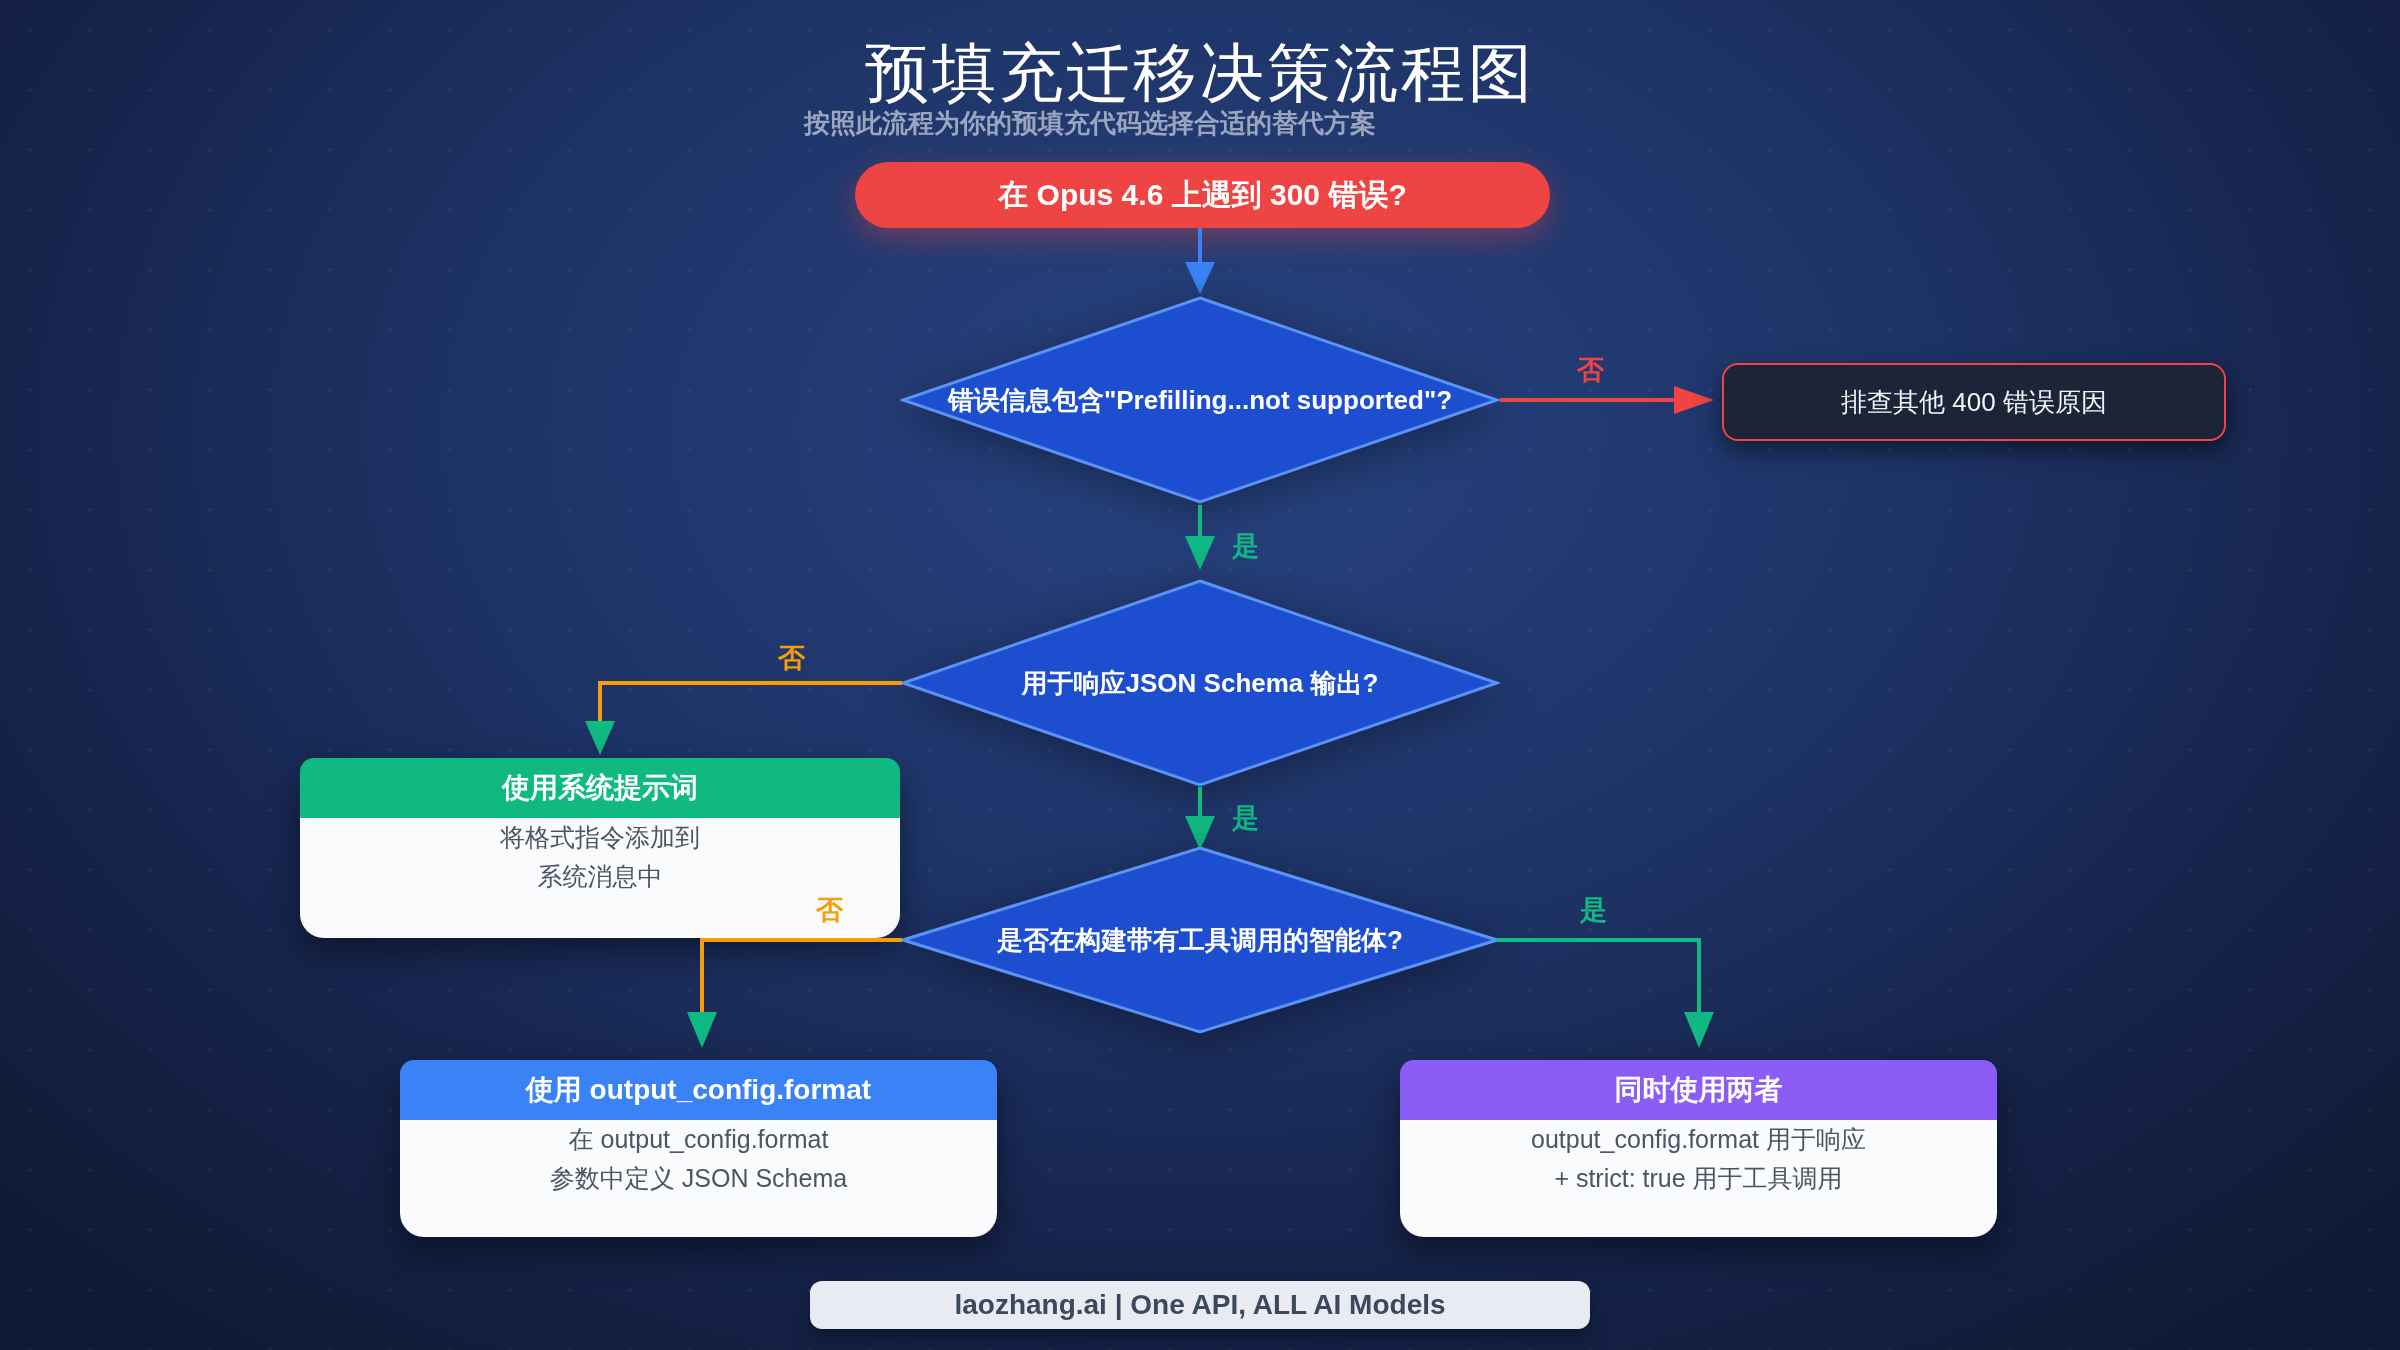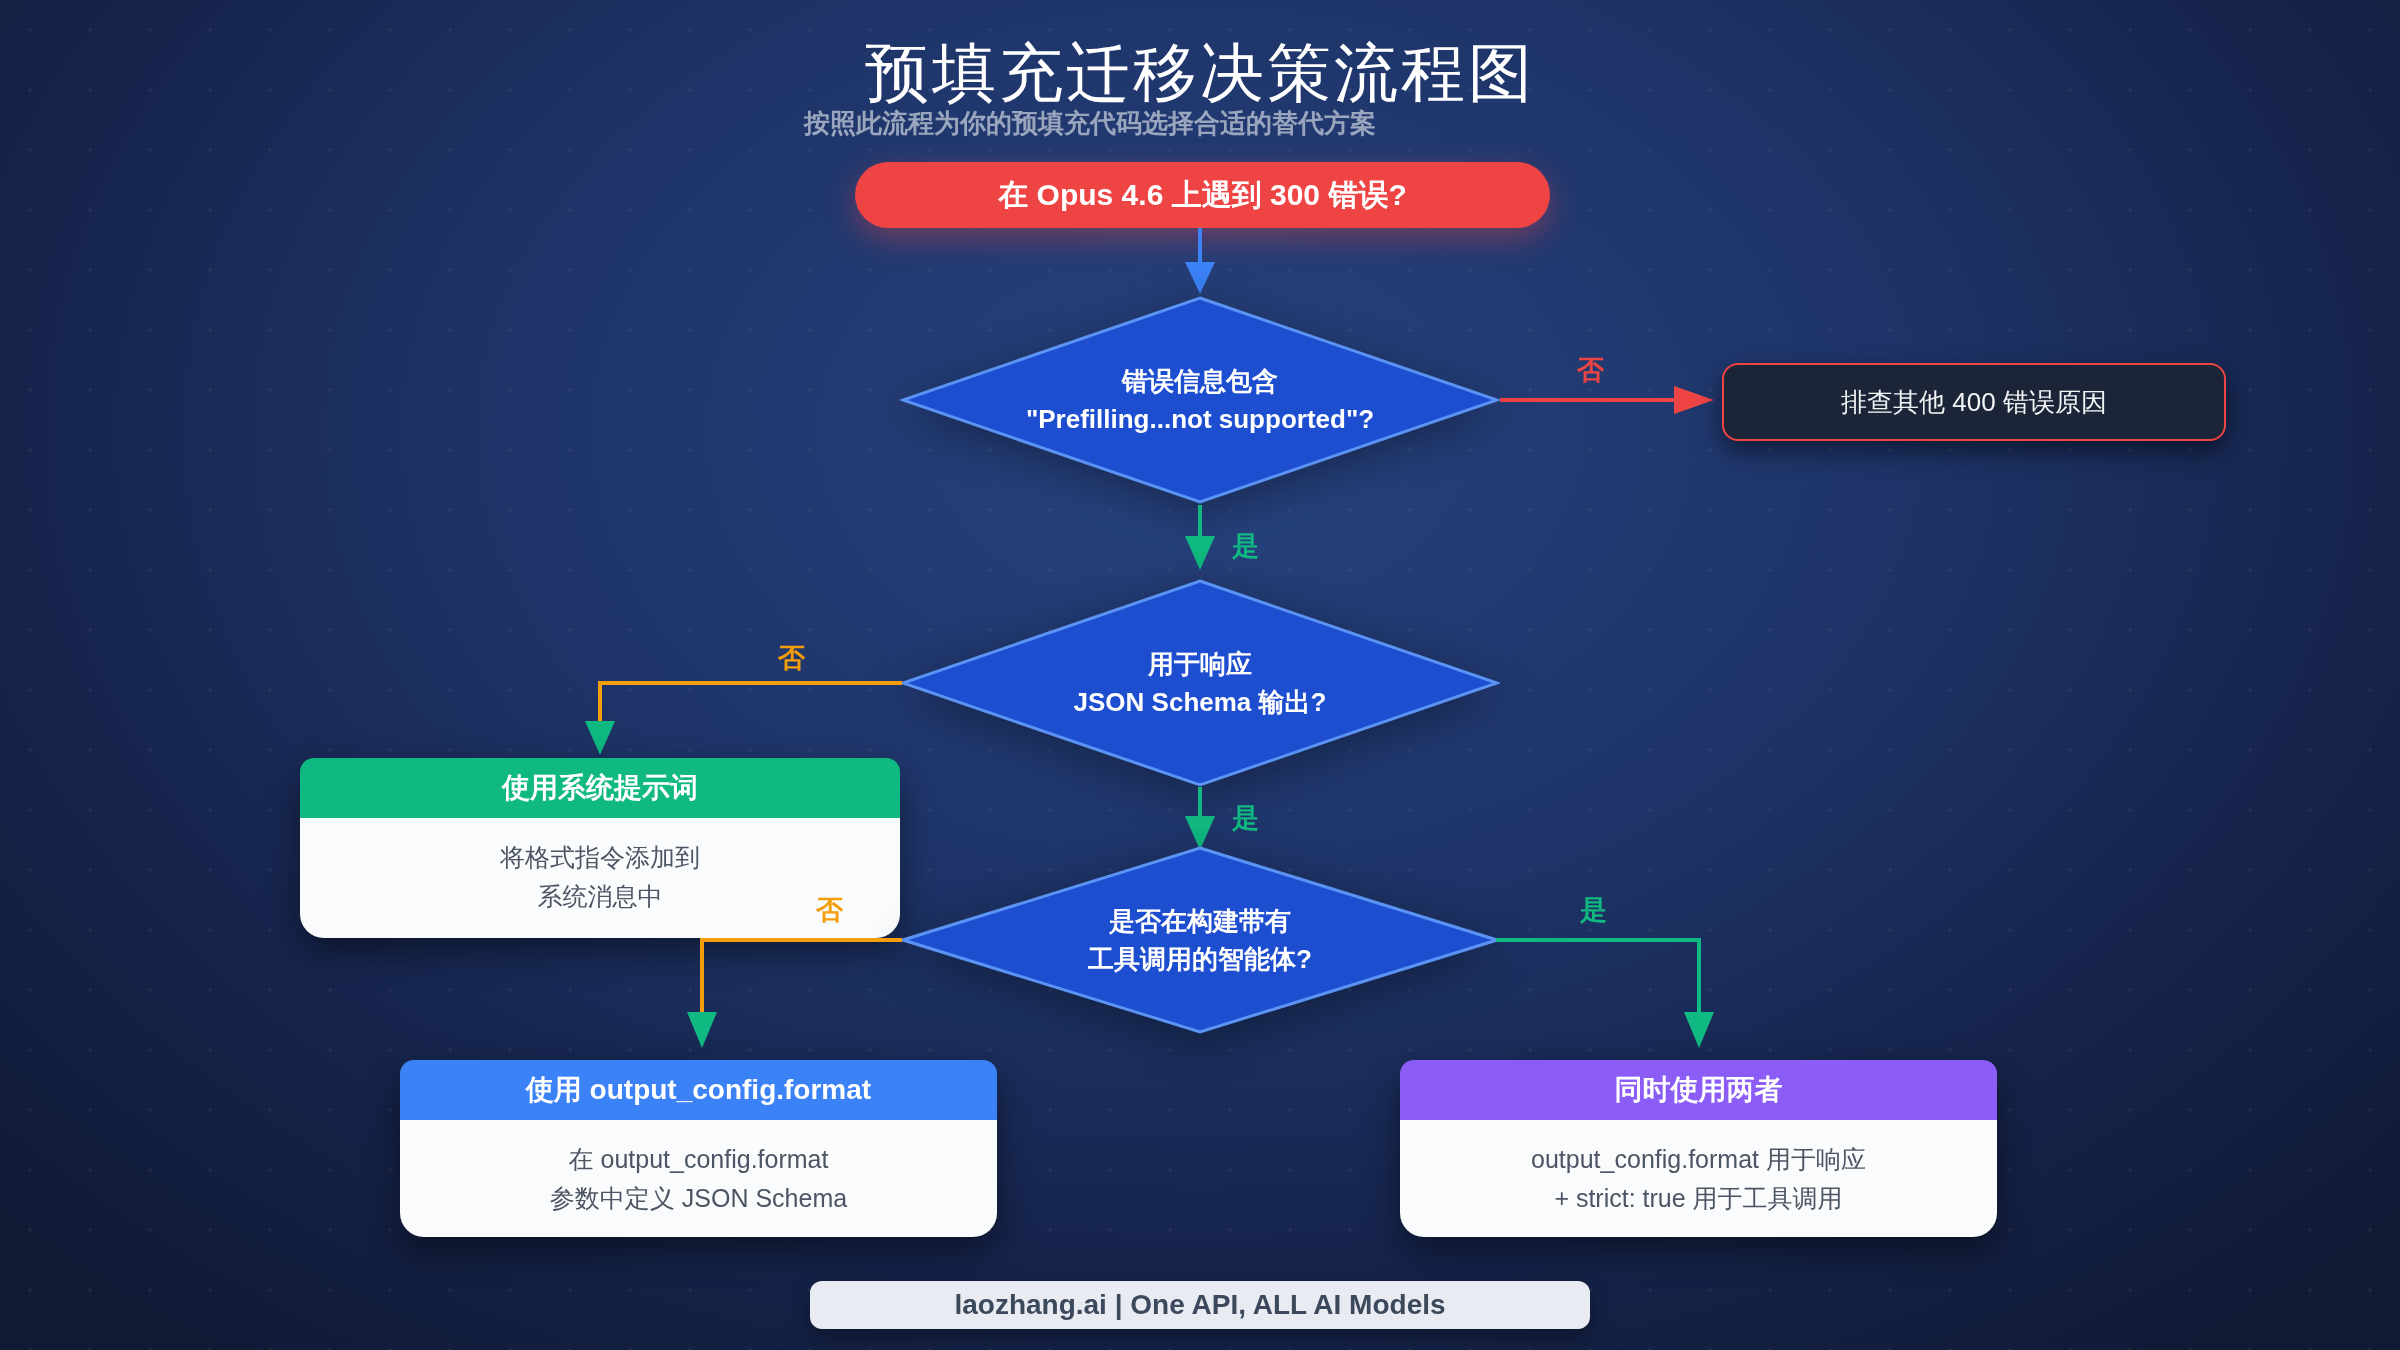--- a/index.html
+++ b/index.html
@@ -23,39 +23,39 @@
   .pill{
     position:absolute;left:855px;top:162px;width:695px;height:66px;border-radius:33px;
     background:var(--red,#ef4444);color:#fff;font-size:30px;font-weight:600;
     display:flex;align-items:center;justify-content:center;
     box-shadow:0 10px 30px rgba(239,68,68,.38);
   }
 
   .diamond{position:absolute;filter:drop-shadow(0 10px 22px rgba(0,0,0,.35));}
   .diamond svg{display:block;}
   .dtext{
-    position:absolute;inset:0;display:flex;flex-direction:column;
+    position:absolute;inset:0;display:flex;flex-direction:row;
     align-items:center;justify-content:center;color:#fff;font-weight:700;
     font-size:26px;line-height:38px;text-align:center;
   }
 
   .darkbox{
     position:absolute;left:1722px;top:363px;width:500px;height:74px;
     background:var(--darkCard,#1b2537);border:2px solid var(--red,#ef4444);
     border-radius:16px;color:#f3f4f6;font-size:26px;
     display:flex;align-items:center;justify-content:center;
     box-shadow:0 10px 24px rgba(0,0,0,.5);
   }
 
   .card{position:absolute;width:600px;height:180px;border-radius:24px;
         box-shadow:0 14px 34px rgba(0,0,0,.45);background:var(--cardBody,#fafbfc);}
   .card .hd{height:60px;border-radius:14px 14px 0 0;display:flex;align-items:center;
         justify-content:center;color:#fff;font-size:28px;font-weight:700;}
   .card .bd{height:120px;border-radius:0 0 14px 14px;display:flex;flex-direction:column;
-        align-items:center;justify-content:flex-start;padding-top:20px;box-sizing:border-box;
+        align-items:center;justify-content:flex-start;box-sizing:border-box;
         color:var(--cardText,#4b5563);font-size:25px;line-height:39px;text-align:center;}
 
   .seg{position:absolute;}
   .head-down{position:absolute;width:0;height:0;
     border-left:15px solid transparent;border-right:15px solid transparent;}
   .head-right{position:absolute;width:0;height:0;
     border-top:14px solid transparent;border-bottom:14px solid transparent;}
   .elabel{position:absolute;font-size:27px;font-weight:700;}
   .lbl-yes{color:var(--green,#10b981);}
   .lbl-no-red{color:var(--red,#ef4444);}

